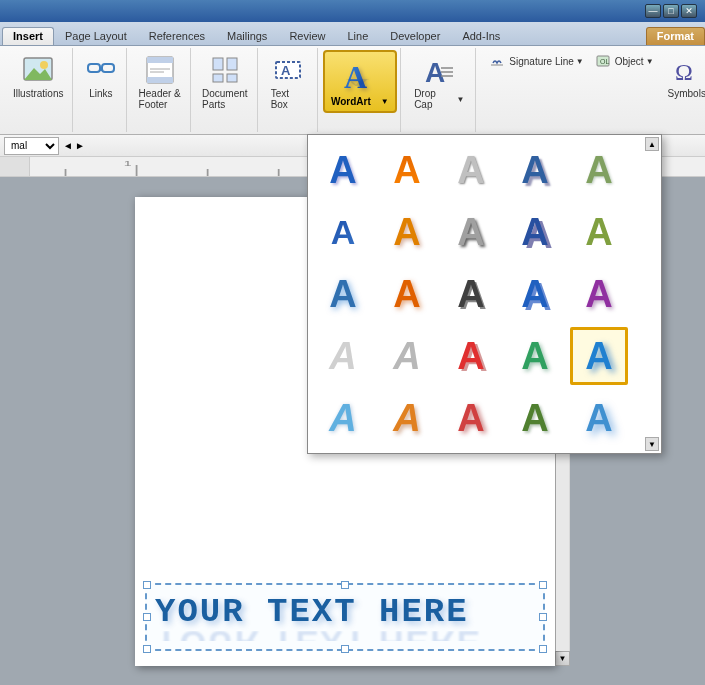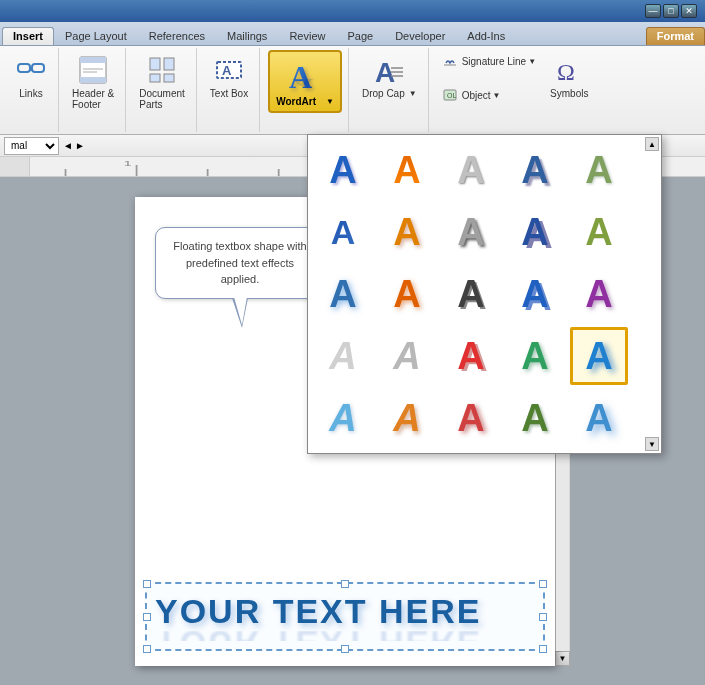--- a/index.html
+++ b/index.html
@@ -184,22 +184,21 @@
       font-size: 10px;
       font-weight: 600;
       display: flex;
       align-items: center;
       gap: 8px;
     }
 
     
     .small-group {
       display: flex;
-      flex-direction: column;
-      gap: 12px;
+      gap: 1px;
       padding-bottom: 14px;
     }
 
     
     .dd-arrow {
       font-size: 8px;
       margin-left: 2px;
     }
 
     
@@ -323,21 +322,21 @@
       right: 10px;
       border: 2px dashed #6699cc;
       padding: 8px;
       background: rgba(240,248,255,0.3);
     }
     .wordart-text {
       font-size: 34px;
       font-weight: 900;
       color: #1a5fa0;
       text-shadow: 3px 3px 6px rgba(0,80,180,0.3);
-      font-family: Liberation Sans, sans-serif;
+      font-family: Liberation Mono, monospace;
       letter-spacing: 2px;
       position: relative;
     }
     .wordart-text::after {
       content: attr(data-text);
       position: absolute;
       bottom: -8px;
       left: 0;
       font-size: 34px;
       font-weight: 900;
@@ -493,28 +492,42 @@
 </div>
 
 <div class="ribbon">
 
   <div class="tab-bar">
     <div class="tab active">Insert</div>
     <div class="tab">Page Layout</div>
     <div class="tab">References</div>
     <div class="tab">Mailings</div>
     <div class="tab">Review</div>
-    <div class="tab">Page</div>
+    <div class="tab">Line</div>
     <div class="tab">Developer</div>
     <div class="tab">Add-Ins</div>
     <div class="tab tab-format">Format</div>
   </div>
 
   <div class="ribbon-content">
 
+    <div class="ribbon-group">
+      <div class="group-items">
+        <div class="ribbon-btn">
+          <div class="btn-icon">
+            <svg width="32" height="32" viewBox="0 0 32 32">
+              <rect x="2" y="4" width="28" height="22" rx="2" fill="#d0e8f0" stroke="#888" stroke-width="1.5"></rect>
+              <circle cx="22" cy="11" r="4" fill="#f0d060"></circle>
+              <polygon points="2,26 12,14 18,20 23,15 30,26" fill="#80b860"></polygon>
+            </svg>
+          </div>
+          <span>Illustrations</span>
+        </div>
+      </div>
+    </div>
 
     <div class="ribbon-group">
       <div class="group-items">
         <div class="ribbon-btn">
           <div class="btn-icon">
             <svg width="32" height="32" viewBox="0 0 32 32">
               <rect x="3" y="10" width="12" height="8" rx="3" fill="none" stroke="#4080c0" stroke-width="2"></rect>
               <rect x="17" y="10" width="12" height="8" rx="3" fill="none" stroke="#4080c0" stroke-width="2"></rect>
               <line x1="15" y1="16" x2="17" y2="16" stroke="#4080c0" stroke-width="2"></line>
             </svg>
@@ -682,23 +695,20 @@
       <text x="295" y="9" font-size="8" fill="#888" text-anchor="middle">3</text>
     </svg>
   </div>
 </div>
 
 <div class="doc-area">
   <div class="doc-content">
 
     <div class="document-page">
 
-      <div class="tooltip-balloon">
-        <span>Floating textbox shape with predefined text effects applied.</span>
-      </div>
 
       <div class="green-dot" style="top:195px;left:185px;"></div>
 
       <div class="wordart-area">
 
         <div class="sel-handle" style="top:-4px;left:-4px;"></div>
         <div class="sel-handle" style="top:-4px;left:50%;transform:translateX(-50%);"></div>
         <div class="sel-handle" style="top:-4px;right:-4px;"></div>
         <div class="sel-handle" style="top:50%;transform:translateY(-50%);left:-4px;"></div>
         <div class="sel-handle" style="top:50%;transform:translateY(-50%);right:-4px;"></div>

